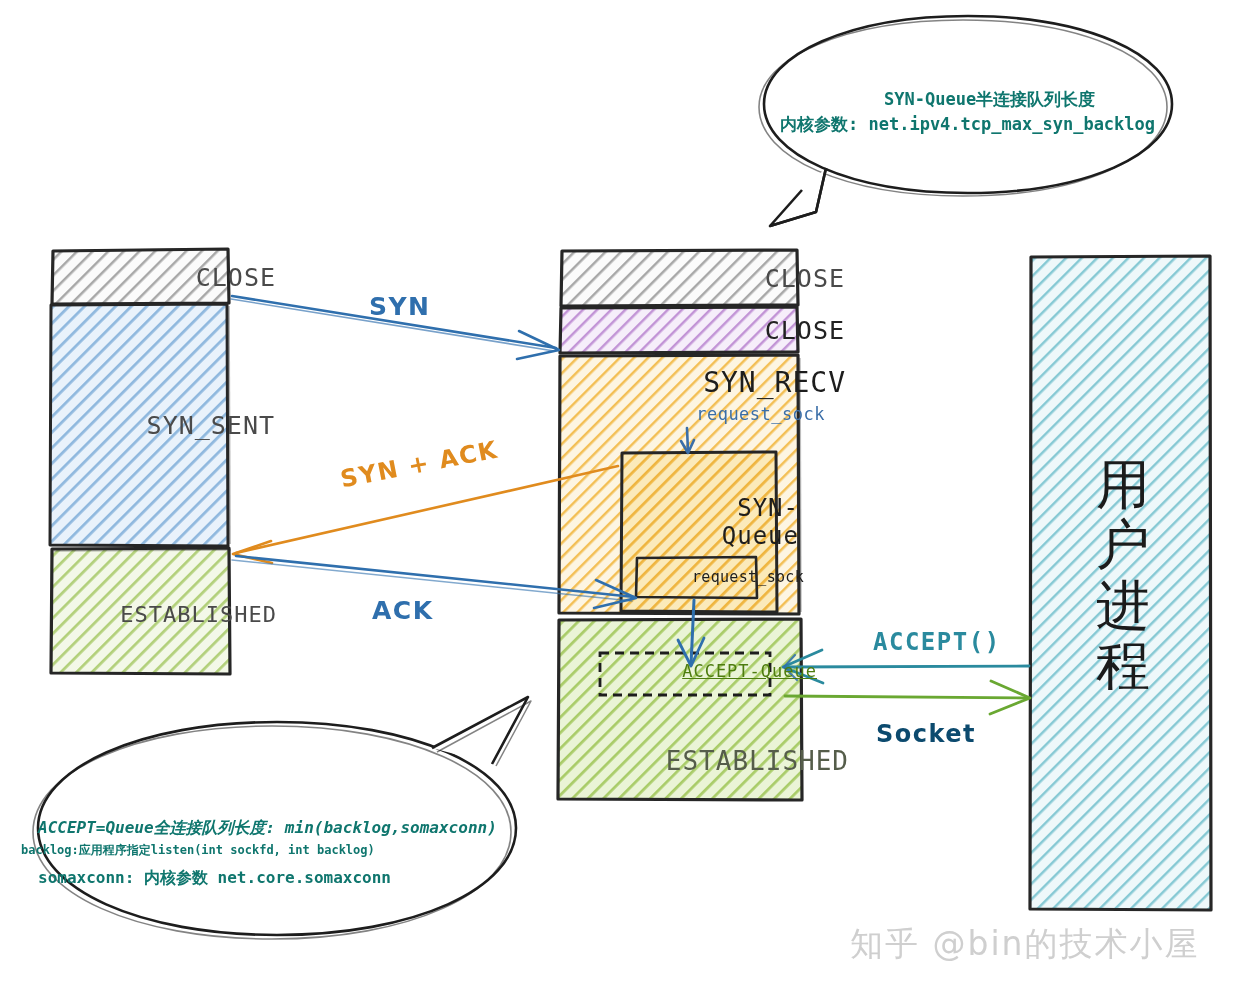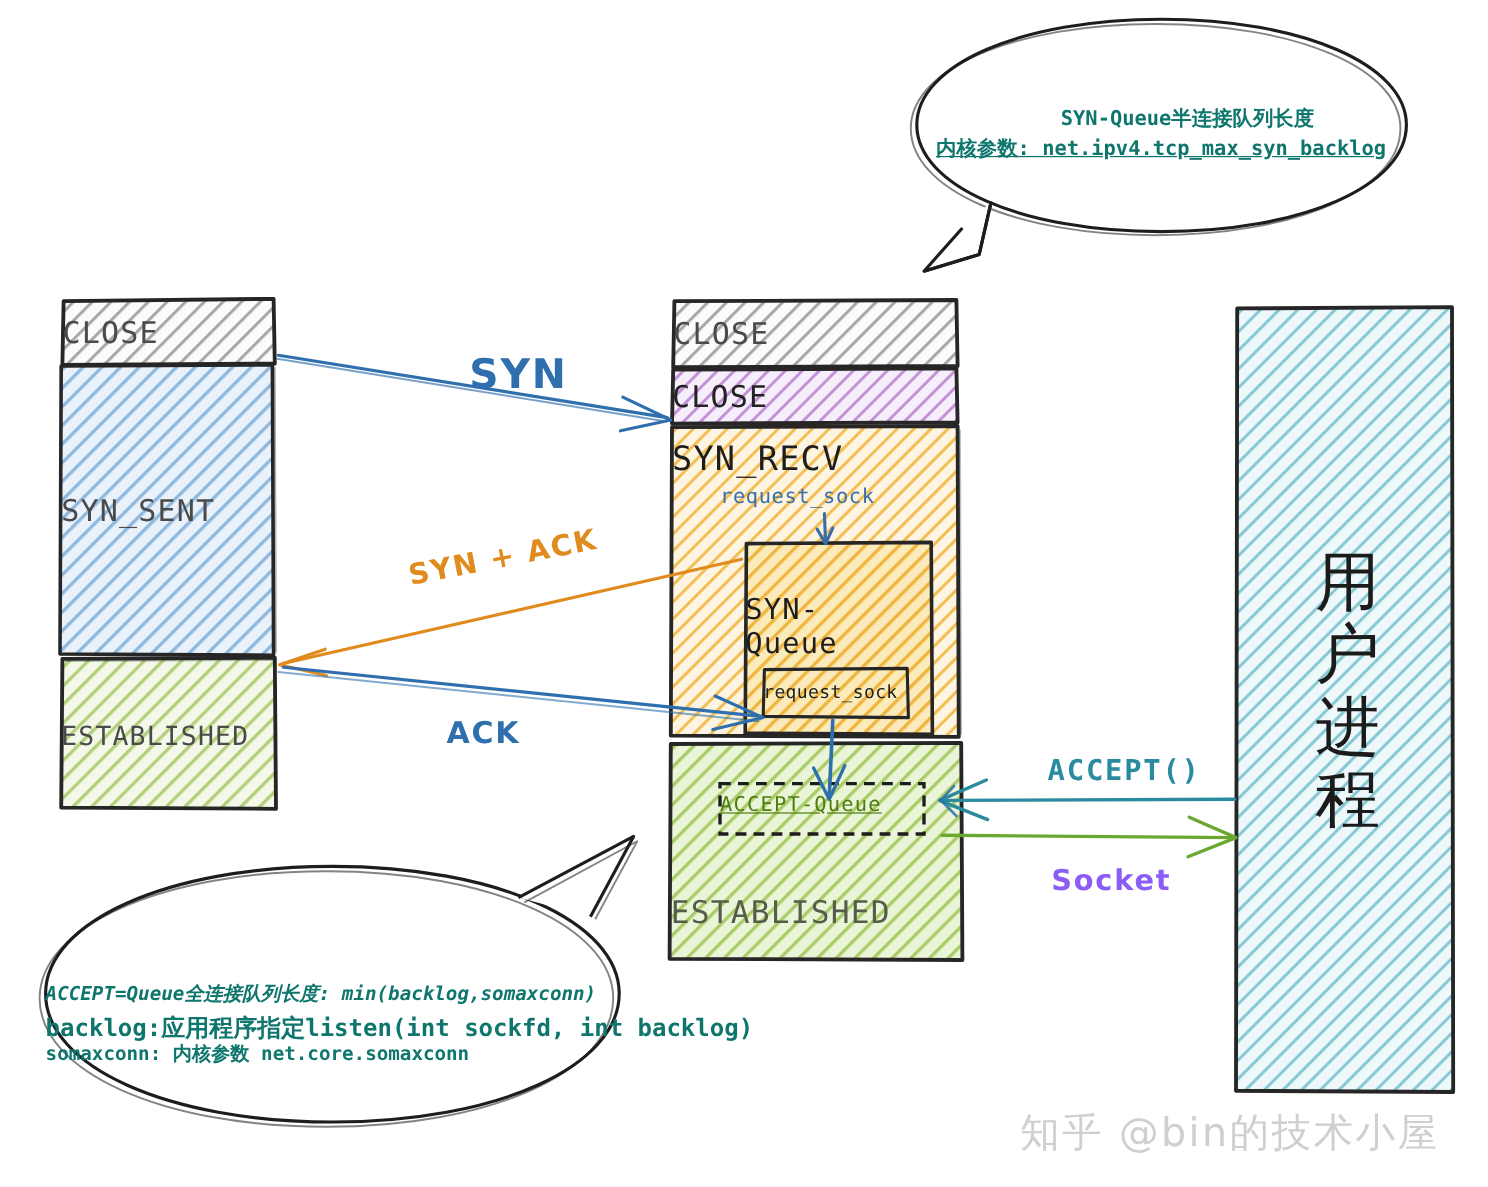--- a/index.html
+++ b/index.html
@@ -23,25 +23,26 @@
   }
   svg.layer {
     position: absolute;
     left: 0; top: 0;
     width: 1240px;
     height: 989px;
     overflow: visible;
   }
   .boxlabel {
     position: absolute;
-    text-align: left;
+    text-align: right;
     color: #4a4a4a;
     font-family: "DejaVu Sans Mono", monospace;
     letter-spacing: 1px;
     pointer-events: none;
+    padding-left: 47px;
   }
   .arrowlabel {
     position: absolute;
     font-family: "DejaVu Sans", sans-serif;
     font-weight: bold;
     letter-spacing: 1.5px;
     white-space: nowrap;
   }
   .bubbletext {
     position: absolute;
@@ -225,28 +226,28 @@
   <div class="boxlabel" style="left:560px; top:316px; width:238px; font-size:25px; color:#222222;">CLOSE</div>
   <div class="boxlabel" style="left:560px; top:366px; width:239px; font-size:28px; color:#1d1d1d;">SYN_RECV</div>
   <div class="boxlabel" style="left:600px; top:404px; width:178px; font-size:17px; color:#3a6ea8; letter-spacing:0.5px;">request_sock</div>
   <div class="boxlabel" style="left:621px; top:494px; width:131px; font-size:24px; color:#1d1d1d;">SYN-Queue</div>
   <div class="boxlabel" style="left:636px; top:568px; width:121px; font-size:15px; color:#1d1d1d; letter-spacing:0.3px;">request_sock</div>
   <div class="boxlabel" style="left:600px; top:661px; width:170px; font-size:17px; color:#4d7c0f;text-decoration:underline;">ACCEPT-Queue</div>
   <div class="boxlabel" style="left:559px; top:746px; width:243px; font-size:26px; color:#555d4a;">ESTABLISHED</div>
 
   <div class="vtext" style="left:1094px; top:455px; width:58px; word-break:break-all;">用户进程</div>
 
-  <div class="arrowlabel" style="left:391px; top:292px; font-size:34px; color:#2f6fad;">SYN</div>
+  <div class="arrowlabel" style="left:369px; top:292px; font-size:25px; color:#2f6fad;">SYN</div>
   <div class="arrowlabel" style="left:338px; top:466px; font-size:24px; color:#e08b1e; transform:rotate(-11deg); transform-origin:left top;">SYN + ACK</div>
   <div class="arrowlabel" style="left:372px; top:596px; font-size:25px; color:#2f6fad;">ACK</div>
   <div class="arrowlabel" style="left:873px; top:628px; font-size:24px; color:#2a8a9e; font-family:'DejaVu Sans Mono', monospace;">ACCEPT()</div>
-  <div class="arrowlabel" style="left:876px; top:720px; font-size:24px; color:#8b5cf6;">Socket</div>
+  <div class="arrowlabel" style="left:876px; top:720px; font-size:24px; color:#0c4a6e;">Socket</div>
 
   <div class="bubbletext" style="left:884px; top:86px; font-size:17px;">SYN-Queue半连接队列长度</div>
-  <div class="bubbletext" style="left:780px; top:111px; font-size:17px;text-decoration:underline;">内核参数: net.ipv4.tcp_max_syn_backlog</div>
+  <div class="bubbletext" style="left:780px; top:111px; font-size:17px;">内核参数: net.ipv4.tcp_max_syn_backlog</div>
 
   <div class="bubbletext" style="left:38px; top:816px; font-size:16px;font-style:italic;">ACCEPT=Queue全连接队列长度: min(backlog,somaxconn)</div>
-  <div class="bubbletext" style="left:38px; top:841px; font-size:20px;">backlog:应用程序指定listen(int sockfd, int backlog)</div>
+  <div class="bubbletext" style="left:21px; top:841px; font-size:12px;">backlog:应用程序指定listen(int sockfd, int backlog)</div>
   <div class="bubbletext" style="left:38px; top:866px; font-size:16px;">somaxconn: 内核参数 net.core.somaxconn</div>
 
   <div class="watermark" style="left:850px; top:922px;">知乎 @bin的技术小屋</div>
 
 </div>
 
 </body></html>

